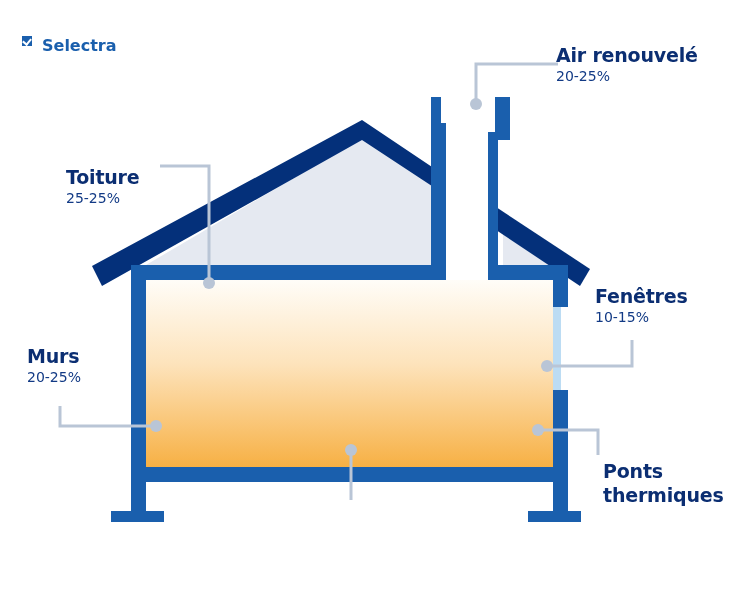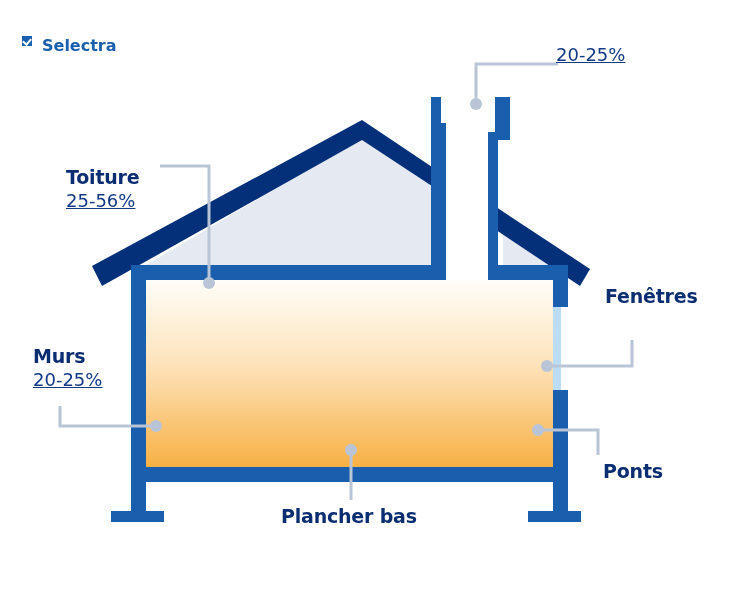--- a/index.html
+++ b/index.html
@@ -1,20 +1,20 @@
 <!DOCTYPE html>
 <html><head>
   <meta charset="utf-8">
   <style>
     html, body { margin: 0; padding: 0; background: #ffffff; }
     body { width: 750px; height: 603px; position: relative; overflow: hidden; font-family: "DejaVu Sans", sans-serif; }
     #canvas { position: absolute; left: 0; top: 0; width: 750px; height: 603px; }
     .lbl { position: absolute; color: #0b2e72; line-height: 1.25; }
     .lbl .t { font-weight: bold; font-size: 19px; display: block; letter-spacing: -0.2px; }
-    .lbl .v { font-size: 18px; display: block; color: #123a85; text-decoration: underline; }
+    .lbl .v { font-size: 14px; display: block; color: #123a85; }
     .brand { position: absolute; left: 22px; top: 36px; font-weight: bold; font-size: 16px; color: #1a5fad; display: flex; align-items: flex-start; gap: 10px; }
     .brand .box { width: 10px; height: 10px; background: #1a5fad; position: relative; display: inline-block; }
     .brand .box::after { content: ""; position: absolute; left: 2px; top: 1px; width: 4px; height: 6px; border: solid #fff; border-width: 0 2px 2px 0; transform: rotate(40deg); }
   </style>
 </head>
 <body>
 
 <div class="brand">
   <span class="box"></span>
   <span>Selectra</span>
@@ -72,36 +72,38 @@
     <circle cx="476" cy="104" r="6"></circle>
     <circle cx="209" cy="283" r="6"></circle>
     <circle cx="547" cy="366" r="6"></circle>
     <circle cx="156" cy="426" r="6"></circle>
     <circle cx="538" cy="430" r="6"></circle>
     <circle cx="351" cy="450" r="6"></circle>
   </g>
 </svg>
 
 <div class="lbl" style="left:556px; top:44px;">
+  <span class="t">Air renouvelé</span>
   <span class="v">20-25%</span>
 </div>
 
 <div class="lbl" style="left:66px; top:166px;">
   <span class="t">Toiture</span>
-  <span class="v">25-56%</span>
+  <span class="v">25-25%</span>
 </div>
 
-<div class="lbl" style="left:595px; top:285px;margin-left:10px;">
+<div class="lbl" style="left:595px; top:285px;">
   <span class="t">Fenêtres</span>
+  <span class="v">10-15%</span>
 </div>
 
-<div class="lbl" style="left:33px; top:345px;">
+<div class="lbl" style="left:27px; top:345px;">
   <span class="t">Murs</span>
   <span class="v">20-25%</span>
 </div>
 
 <div class="lbl" style="left:603px; top:460px;">
   <span class="t">Ponts</span>
+  <span class="t">thermiques</span>
 </div>
 
 <div class="lbl" style="left:281px; top:505px;">
-  <span class="t">Plancher bas</span>
 </div>
 
 </body></html>

